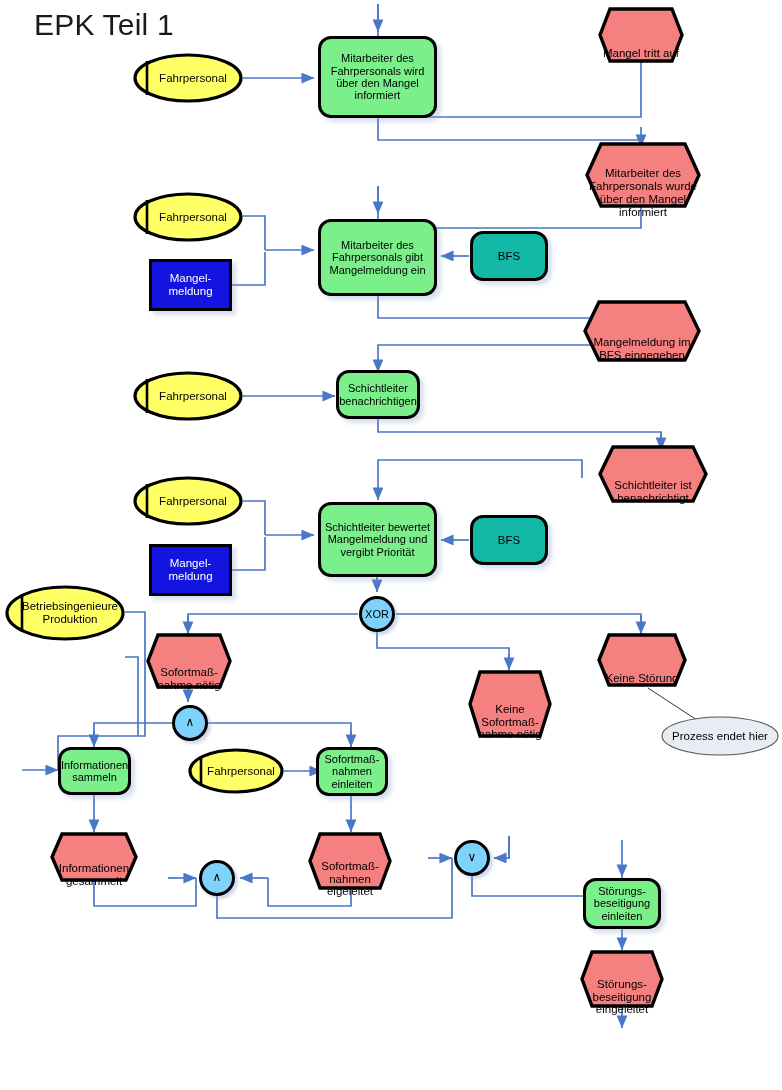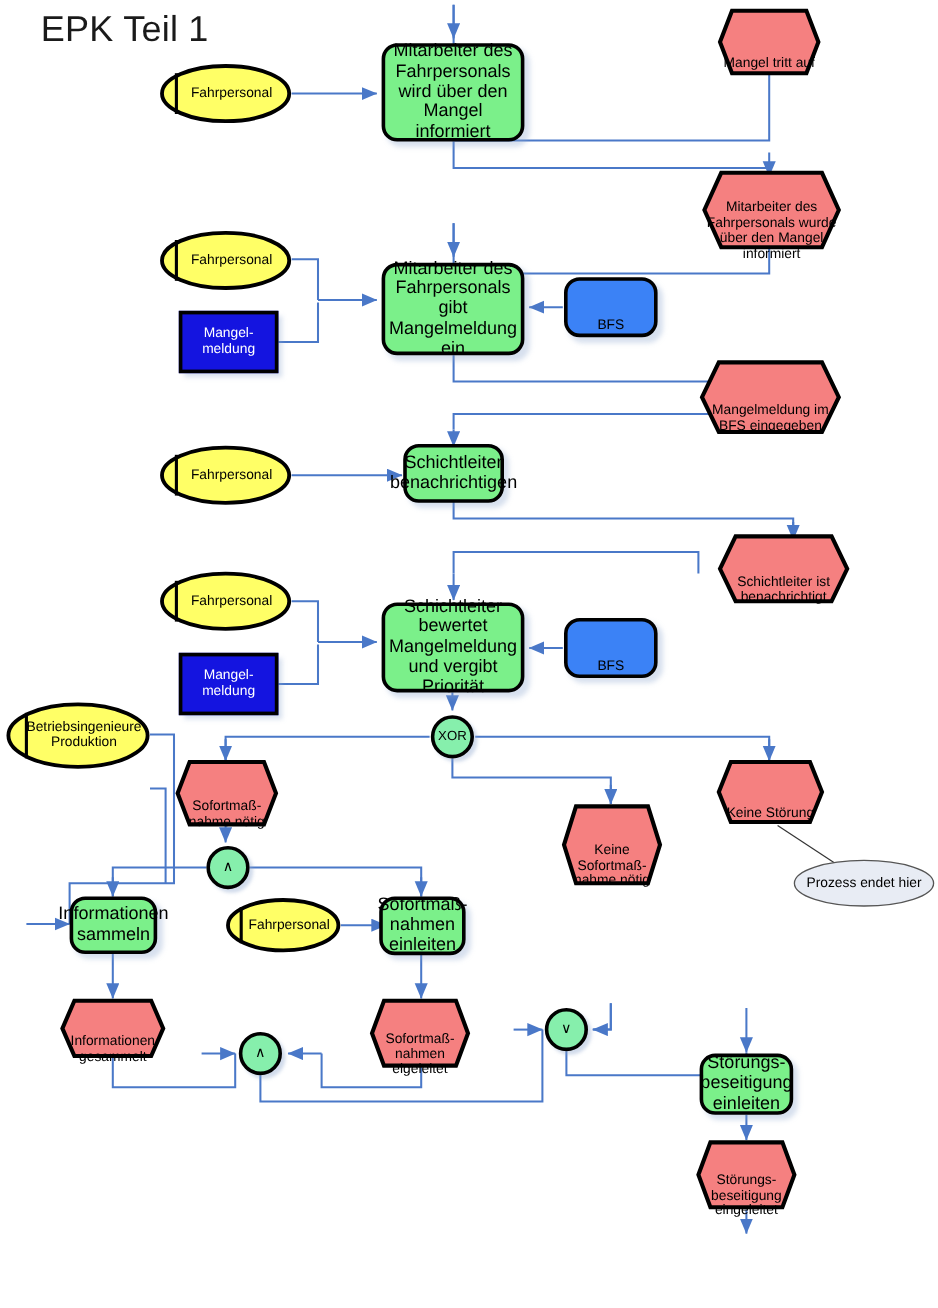--- a/index.html
+++ b/index.html
@@ -8,29 +8,28 @@
   #edges{position:absolute;left:0;top:0;width:782px;height:1090px;}
   .node{position:absolute;box-sizing:border-box;display:flex;align-items:center;justify-content:center;text-align:center;color:#000;}
   .node .lbl{display:block;line-height:1.12;padding:0 3px;}
 
   
   #title{position:absolute;left:34px;top:8px;font-size:30px;color:#1a1a1a;letter-spacing:.2px;}
 
   
   .fn{
     background:#7bf08a;border:3.5px solid #000;border-radius:13px;
-    font-size:15px;
+    font-size:11px;
     box-shadow:4px 4px 4px rgba(140,165,205,.35);
   }
   
   .pif{
-    background:#3b82f6;border:3.5px solid #000;border-radius:13px;
+    background:#14b8a6;border:3.5px solid #000;border-radius:13px;
     font-size:11.5px;
     box-shadow:4px 4px 4px rgba(140,165,205,.35);
-    align-items:flex-end;
   }
   .evwrap{position:absolute;}
   .evwrap svg{position:absolute;left:0;top:0;overflow:visible;}
   .evwrap .txt{
     position:absolute;left:0;top:0;right:0;bottom:0;
     display:flex;align-items:center;justify-content:center;text-align:center;
     font-size:11.5px;line-height:1.12;color:#000;pointer-events:none;margin-top:36px;
   }
   
   .orgwrap{position:absolute;}
@@ -40,21 +39,21 @@
     display:flex;align-items:center;justify-content:center;text-align:center;
     font-size:11.5px;line-height:1.12;color:#000;pointer-events:none;
   }
   
   .info{
     background:#1414e0;border:3.5px solid #000;color:#fff;font-size:11.5px;
     box-shadow:4px 4px 4px rgba(140,165,205,.35);
   }
   
   .conn{
-    border-radius:50%;background:#86efac;border:3.5px solid #000;
+    border-radius:50%;background:#7dd3fc;border:3.5px solid #000;
     font-size:12px;box-shadow:3px 3px 3px rgba(140,165,205,.4);
   }
   .conn.xor{font-size:11px;}
   .conn .lbl{font-size:inherit;}
   
   .annowrap{position:absolute;}
   .annowrap svg{position:absolute;left:0;top:0;overflow:visible;}
   .annowrap .txt{
     position:absolute;left:0;top:0;right:0;bottom:0;
     display:flex;align-items:center;justify-content:center;text-align:center;

